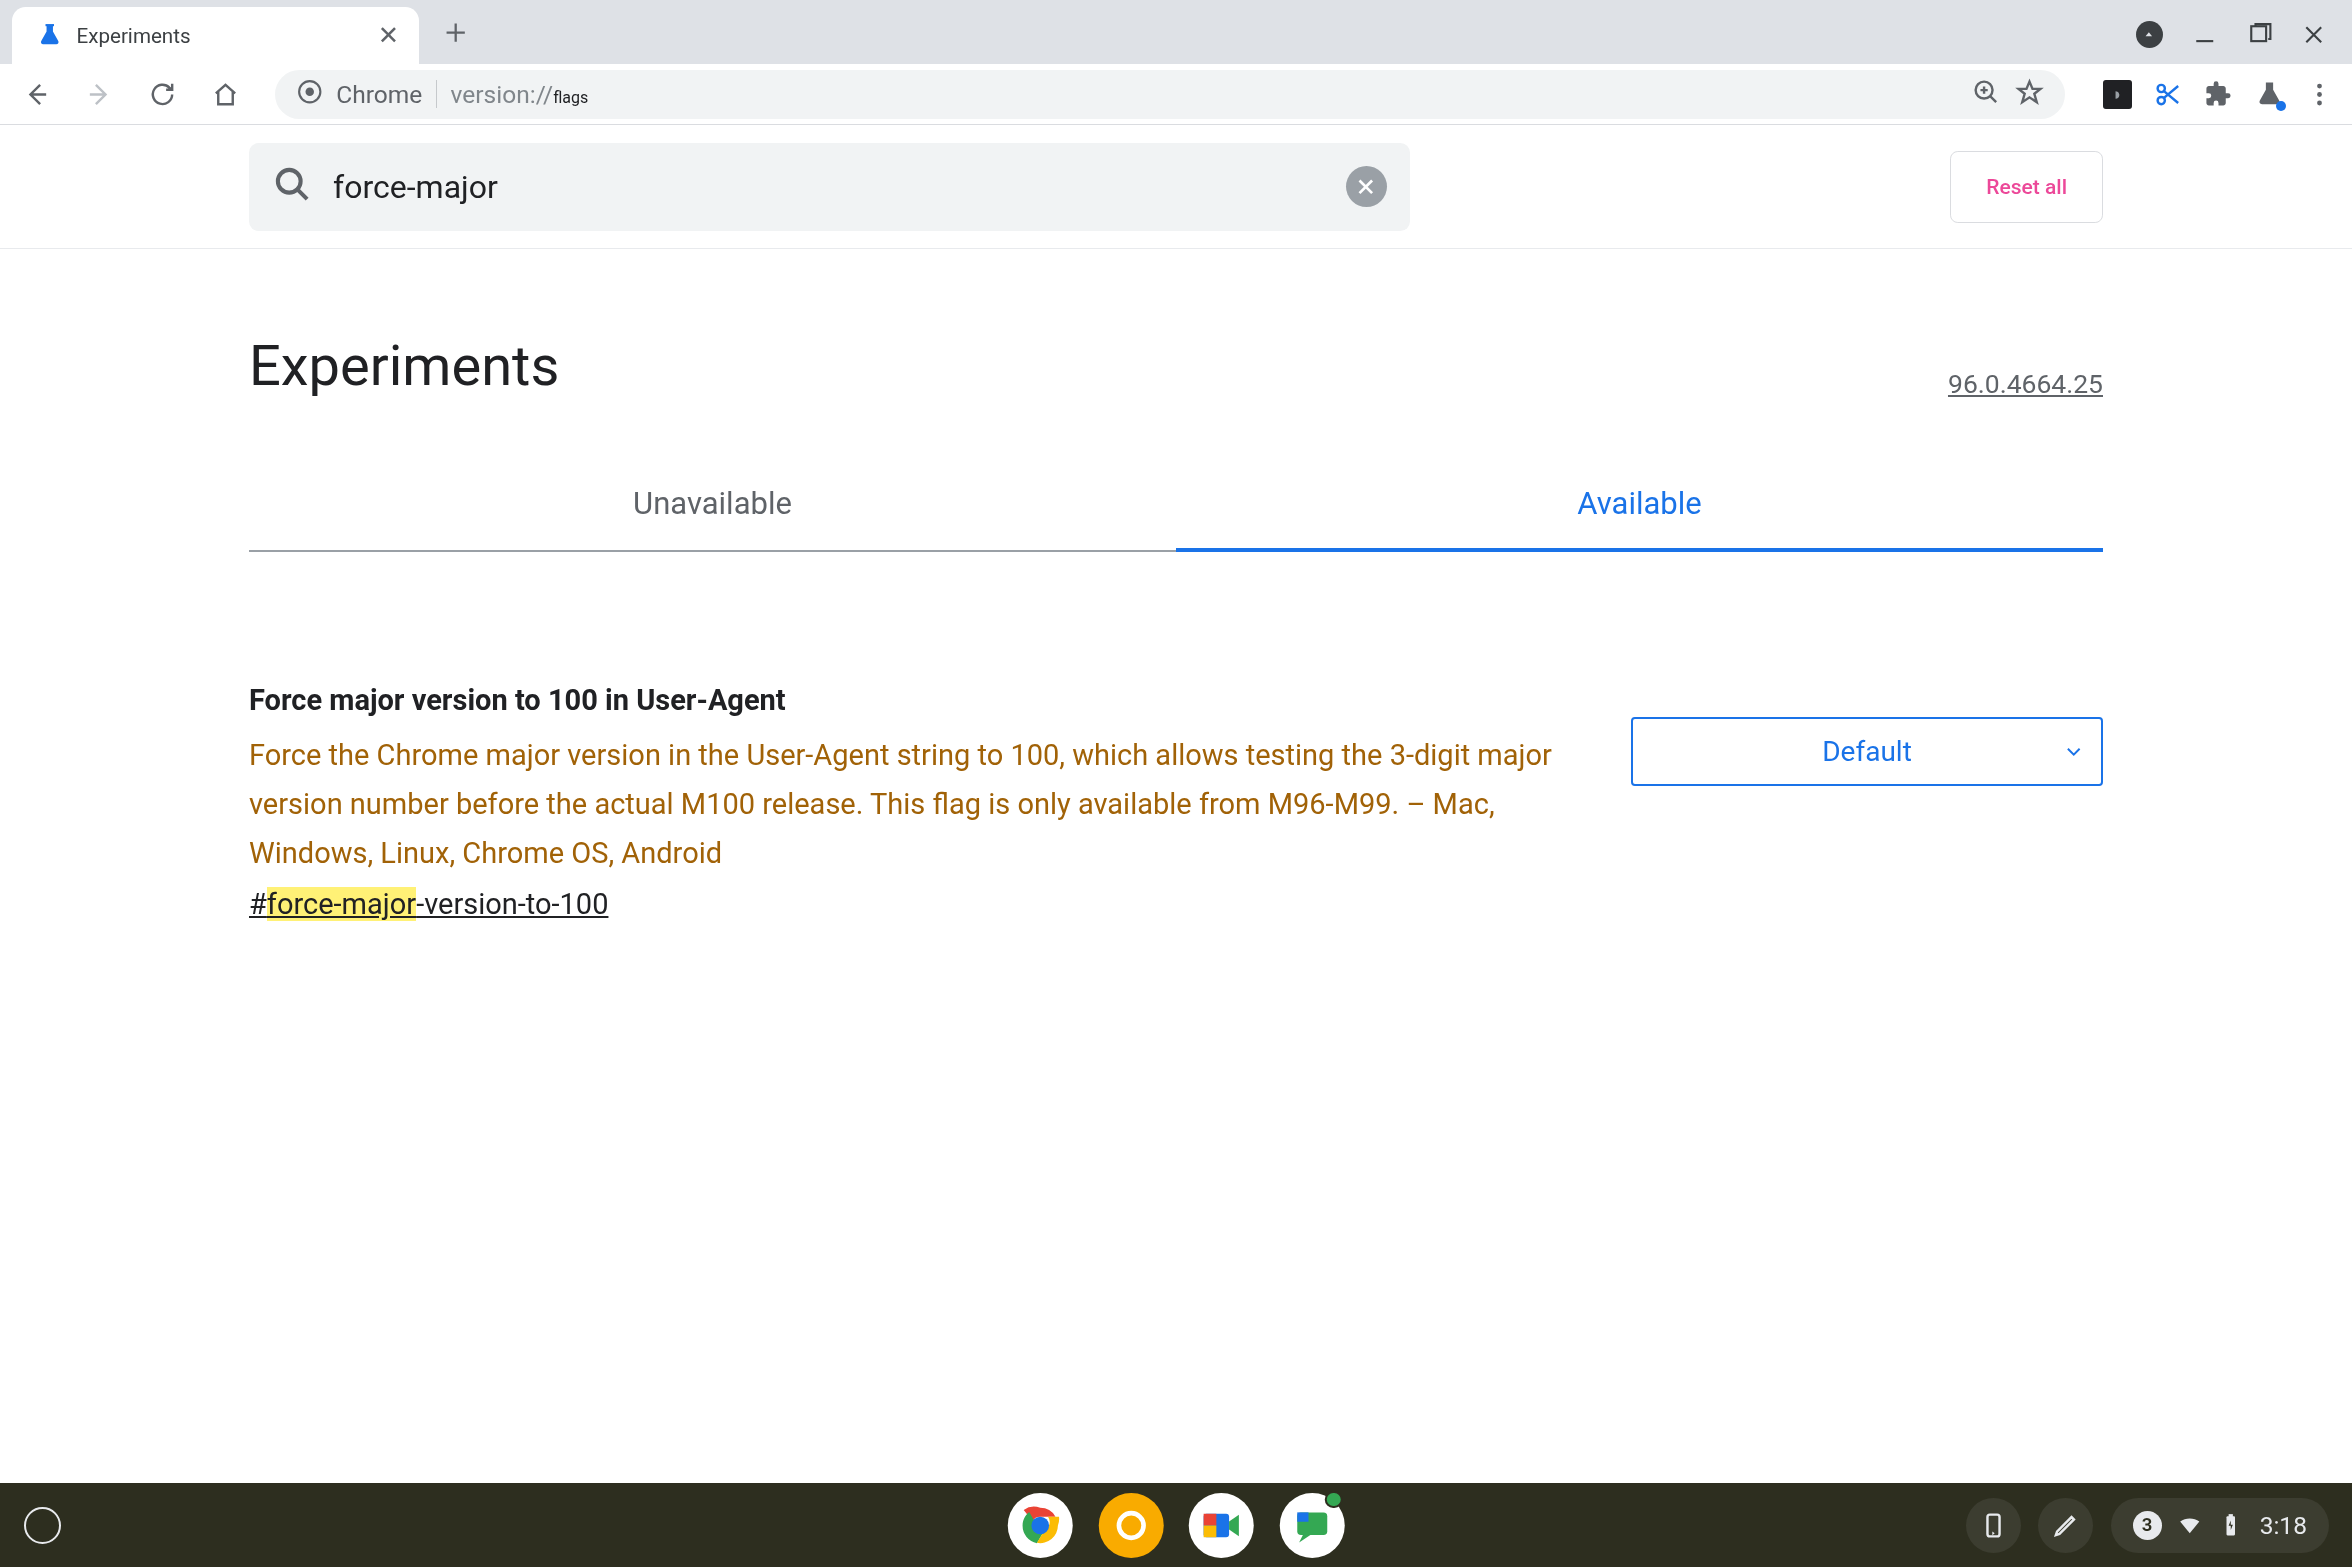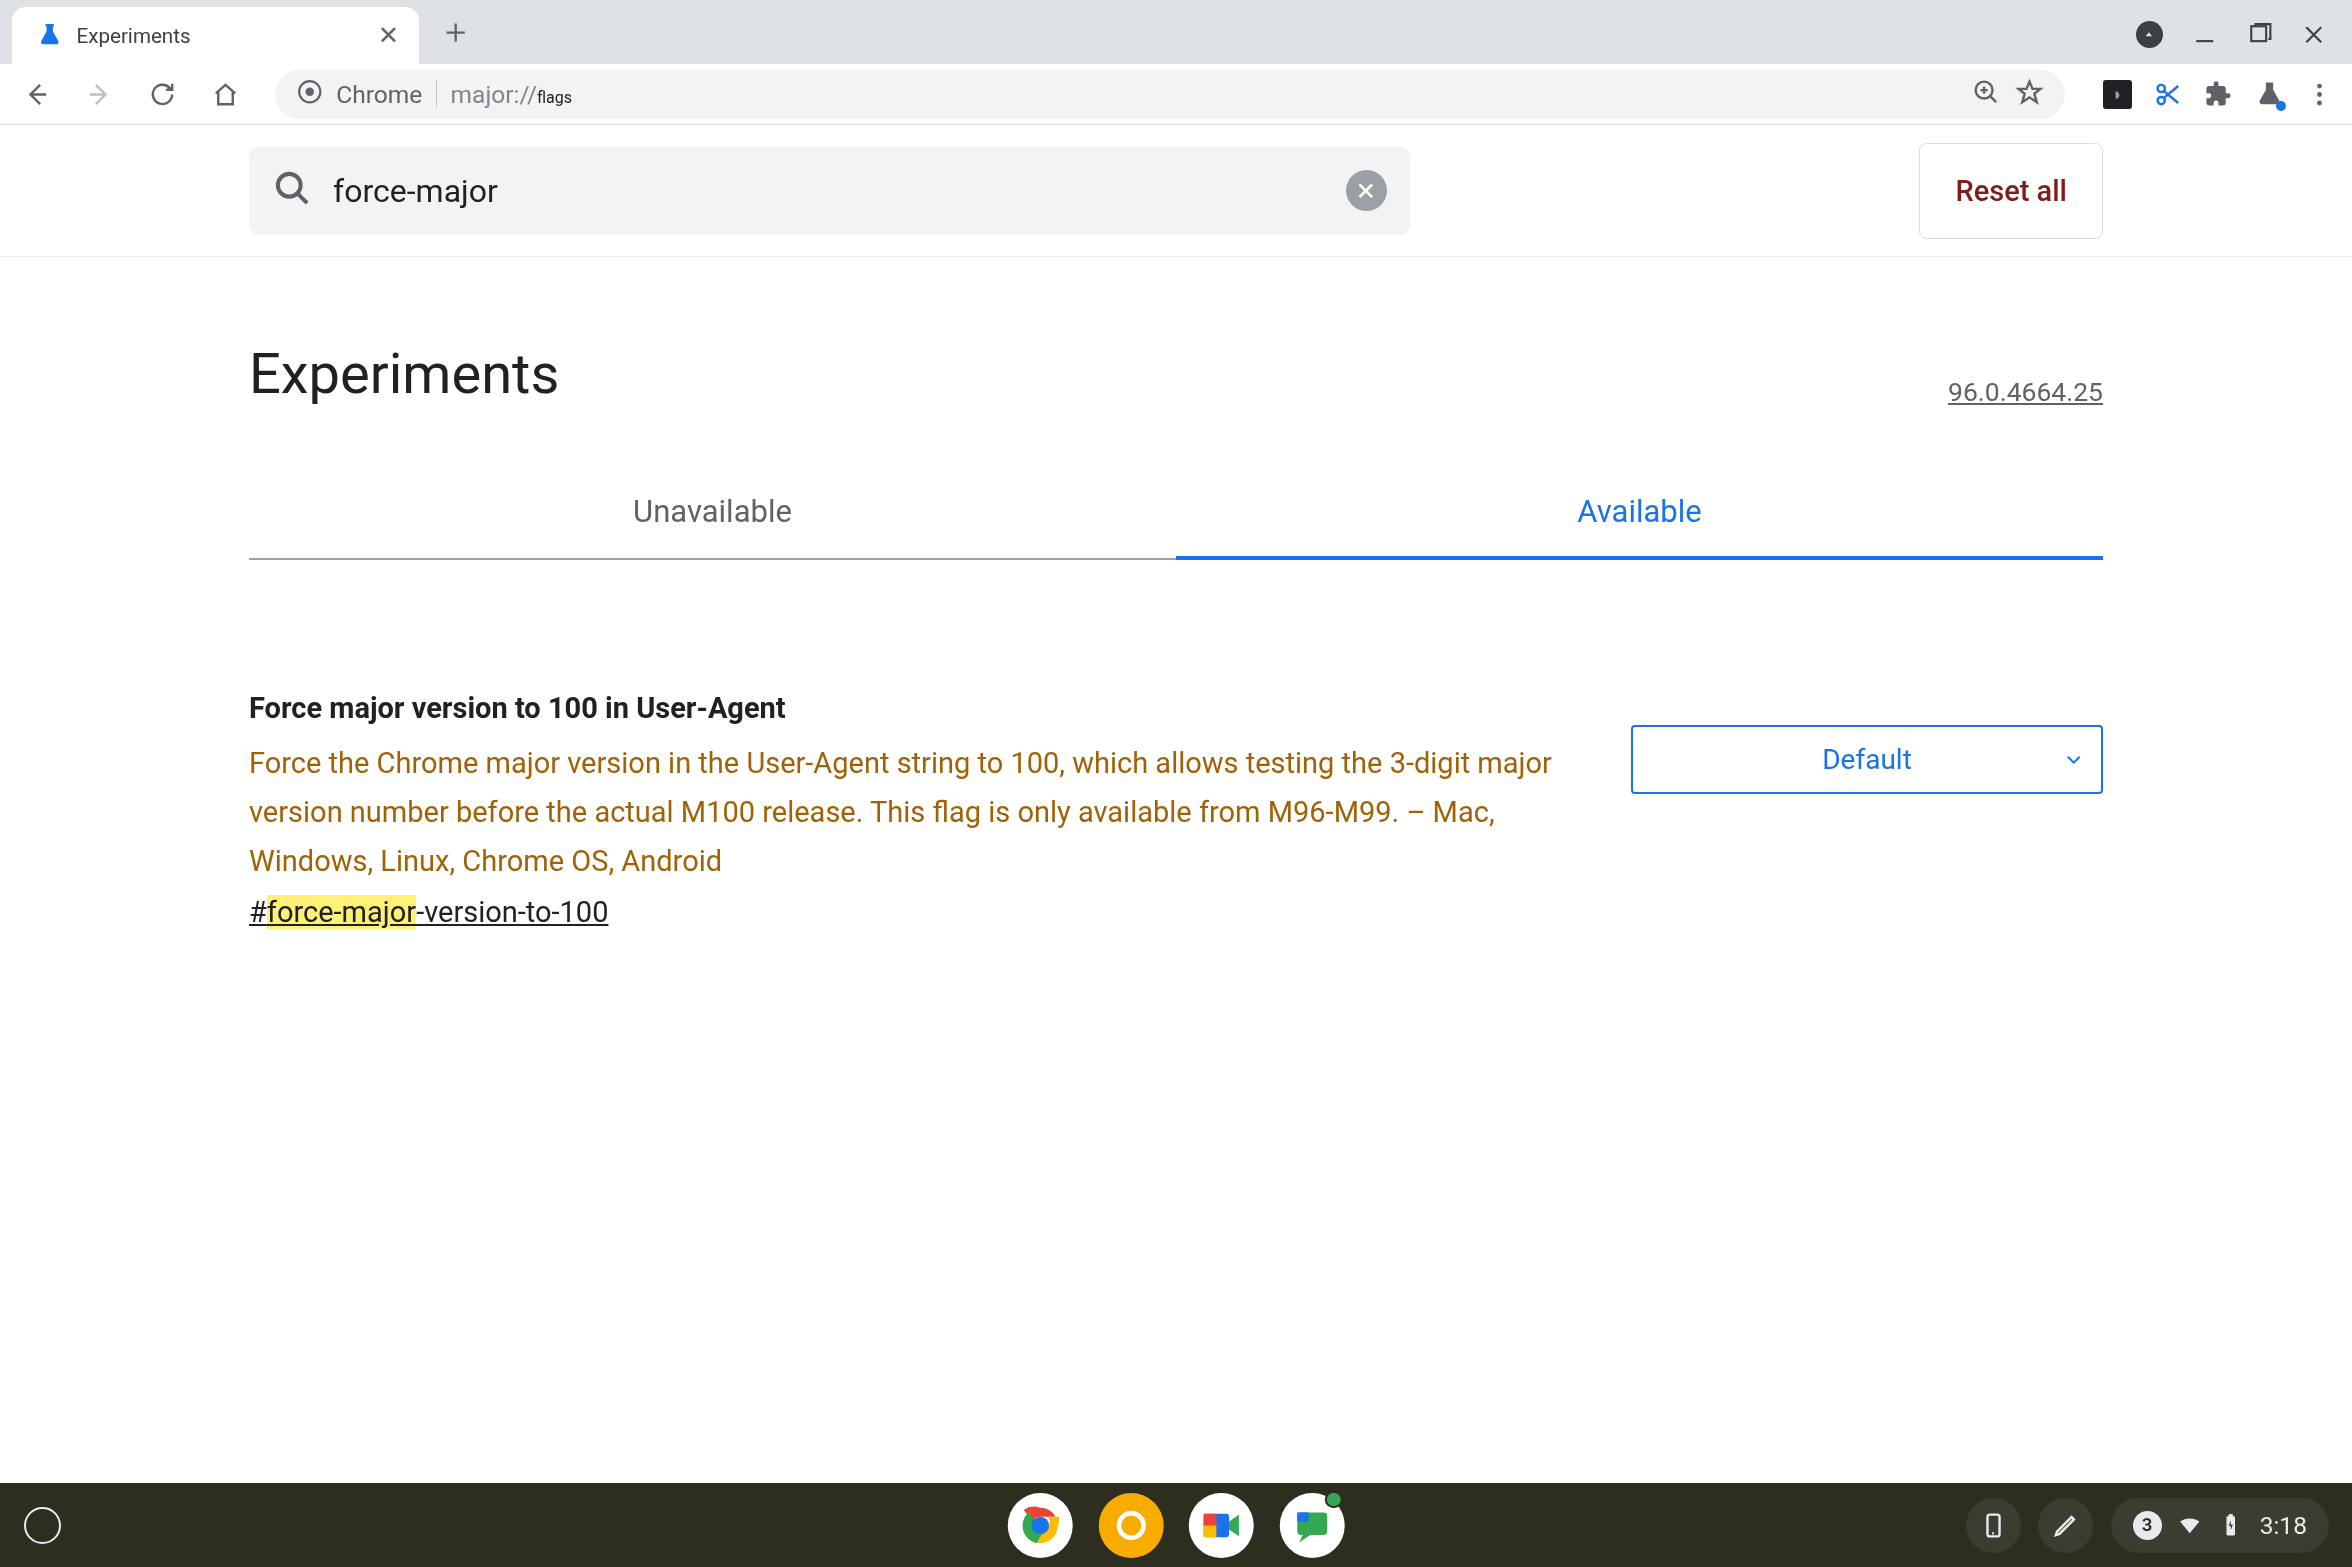--- a/index.html
+++ b/index.html
@@ -44,21 +44,21 @@
 
   
   .page { padding:0 0 0 0; }
   .search-row{display:flex;align-items:center;justify-content:space-between;padding:17.6px 249px 17.6px 249px;}
   .search-box{background:#f1f3f4;border-radius:9.8px;height:88px;width:1161px;display:flex;align-items:center;padding:0 23.5px;gap:21.6px;}
   .search-box .sicon{color:#5f6368;}
   .search-box .sicon svg{width:39px;height:39px;}
   .search-input{flex:1;border:none;background:transparent;font-size:32px;color:#202124;outline:none;}
   .clear-btn{width:41px;height:41px;border-radius:50%;background:#9aa0a6;display:flex;align-items:center;justify-content:center;color:#f1f3f4;}
   .clear-btn svg{width:21.6px;height:21.6px;stroke:#fff;stroke-width:3;}
-  .reset-btn{border:1px solid #dadce0;background:#fff;border-radius:7.8px;height:96px;padding:0 35px;display:flex;align-items:center;font-size:29px;color:#7f1d1d;font-weight:500;}
+  .reset-btn{border:1px solid #dadce0;background:#fff;border-radius:7.8px;height:72px;padding:0 35px;display:flex;align-items:center;font-size:21px;color:#ec4899;font-weight:500;}
   .divider1{height:1px;background:#e8eaed;}
 
   .heading-row{display:flex;align-items:flex-end;justify-content:space-between;padding:84px 249px 0 249px;}
   .heading{font-size:56px;color:#202124;font-weight:400;}
   .version{font-size:26.5px;color:#5f6368;text-decoration:underline;}
 
   .tabs-row{display:flex;margin:86px 249px 0 249px;}
   .tab-item{flex:1;text-align:center;font-size:31px;padding-bottom:25.5px;}
   .tab-available{color:#1a73e8;border-bottom:4.9px solid #1a73e8;}
   .tab-unavailable{color:#5f6368;border-bottom:2px solid #9aa0a6;padding-bottom:28px;}
@@ -157,21 +157,21 @@
         <path d="M4 11l8-7 8 7M6 10v10h12V10"></path>
       </svg>
     </span>
   <div class="omnibox">
     <span class="site-icon"><svg viewBox="0 0 24 24" fill="#5f6368">
           <circle cx="12" cy="12" r="10" fill="none" stroke="#5f6368" stroke-width="2"></circle>
           <circle cx="12" cy="12" r="4"></circle>
         </svg></span>
     <span class="origin">Chrome</span>
     <span class="sep"></span>
-    <span><span class="path-pre">major://</span><span class="path-bold">flags</span></span>
+    <span><span class="path-pre">version://</span><span class="path-bold">flags</span></span>
     <span class="omnibox-spacer"></span>
     <span class="ombx-icon"><svg viewBox="0 0 24 24" fill="none" stroke="#5f6368" stroke-width="2">
           <circle cx="10" cy="10" r="7"></circle>
           <path d="M15 15l5 5M10 7v6M7 10h6"></path>
         </svg></span>
     <span class="ombx-icon"><svg viewBox="0 0 24 24" fill="none" stroke="#5f6368" stroke-width="2">
           <path d="M12 3l2.5 6H21l-5 4 2 7-6-4-6 4 2-7-5-4h6.5z"></path>
         </svg></span>
   </div>
   <div class="toolbar-right">

